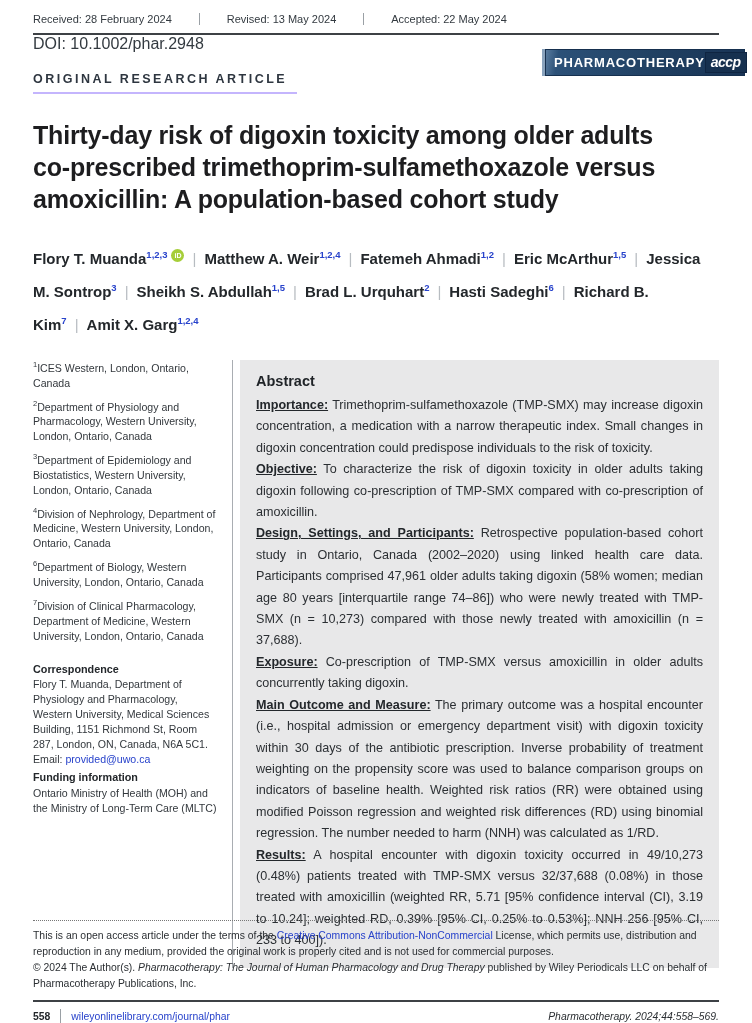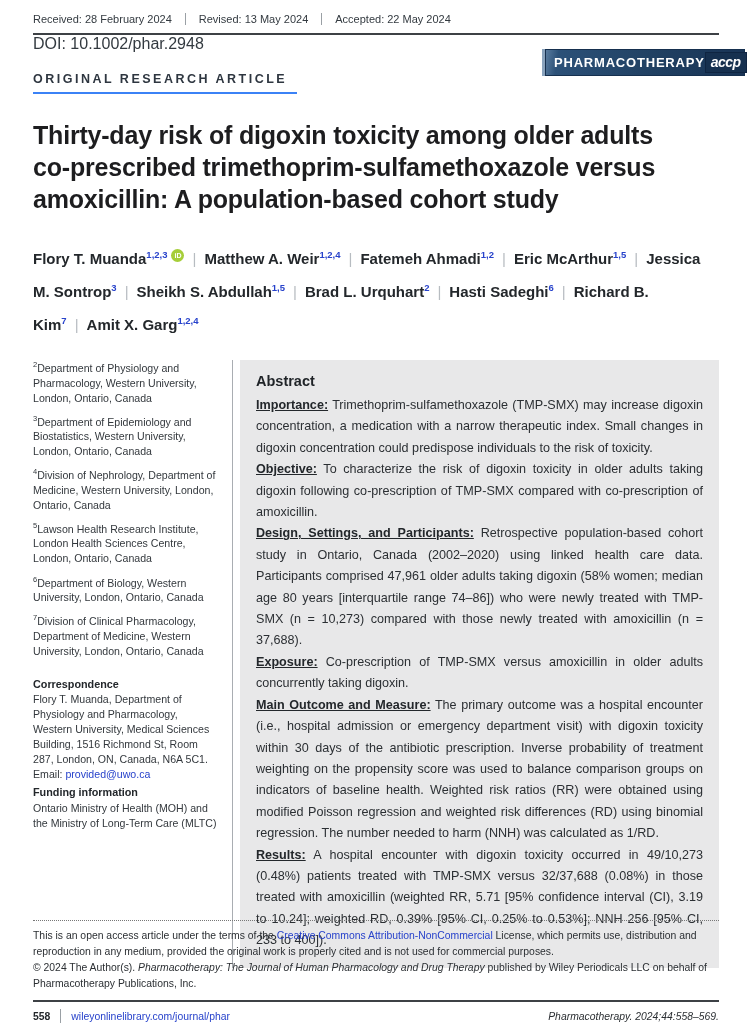--- a/index.html
+++ b/index.html
@@ -14,32 +14,32 @@
   }
   .content { padding:0 33px; }
 
   
   .dates-row {
     display:flex; align-items:center;
     padding:13px 0 8px 0;
     border-bottom:2px solid #3d4145;
     font-size:11px; color:#333a40;
   }
-  .date-cell { padding:0 13px; }
+  .date-cell { padding:0 27px; }
   .date-cell:first-child { padding-left:0; }
   .date-cell + .date-cell { border-left:1px solid #9aa0a5; }
   .doi-row { margin-top:0; font-size:16px; color:#333a40; }
 
   .articletype-row { margin-top:16px; }
   .article-type {
     display:inline-block;
     font-size:12.5px; font-weight:bold; letter-spacing:2.5px;
     color:#2e3640;
     padding-bottom:6px; padding-right:10px;
-    border-bottom:2px solid #3b82f6;
+    border-bottom:2px solid #c4b5fd;
   }
 
   
   .logo {
     position:absolute; top:49px; right:7px;
     width:203px; height:27px;
     display:flex; align-items:center;
     background:linear-gradient(100deg,#5d7fa2 0%,#2c5178 7%,#204062 55%,#183355 100%);
     border-left:3px solid #8aa3bd;
     box-shadow:0 0 0 1px #16304f inset;
@@ -155,31 +155,31 @@
     <h1 class="title">Thirty-day risk of digoxin toxicity among older adults
 co-prescribed trimethoprim-sulfamethoxazole versus
 amoxicillin: A population-based cohort study</h1>
 
     <div class="authors"><span><span>Flory T. Muanda</span><sup class="a-sup">1,2,3</sup><span class="orcid">iD</span></span><span class="a-sep">|</span><span><span>Matthew A. Weir</span><sup class="a-sup">1,2,4</sup></span><span class="a-sep">|</span><span><span>Fatemeh Ahmadi</span><sup class="a-sup">1,2</sup></span><span class="a-sep">|</span><span><span>Eric McArthur</span><sup class="a-sup">1,5</sup></span><span class="a-sep">|</span><span><span>Jessica M. Sontrop</span><sup class="a-sup">3</sup></span><span class="a-sep">|</span><span><span>Sheikh S. Abdullah</span><sup class="a-sup">1,5</sup></span><span class="a-sep">|</span><span><span>Brad L. Urquhart</span><sup class="a-sup">2</sup></span><span class="a-sep">|</span><span><span>Hasti Sadeghi</span><sup class="a-sup">6</sup></span><span class="a-sep">|</span><span><span>Richard B. Kim</span><sup class="a-sup">7</sup></span><span class="a-sep">|</span><span><span>Amit X. Garg</span><sup class="a-sup">1,2,4</sup></span></div>
 
     <div class="columns">
 
       <div class="left-col">
         <div id="affil-list">
+            <div class="affil"><sup>1</sup>ICES Western, London, Ontario, Canada</div>
             <div class="affil"><sup>2</sup>Department of Physiology and Pharmacology, Western University, London, Ontario, Canada</div>
             <div class="affil"><sup>3</sup>Department of Epidemiology and Biostatistics, Western University, London, Ontario, Canada</div>
             <div class="affil"><sup>4</sup>Division of Nephrology, Department of Medicine, Western University, London, Ontario, Canada</div>
-            <div class="affil"><sup>5</sup>Lawson Health Research Institute, London Health Sciences Centre, London, Ontario, Canada</div>
             <div class="affil"><sup>6</sup>Department of Biology, Western University, London, Ontario, Canada</div>
             <div class="affil"><sup>7</sup>Division of Clinical Pharmacology, Department of Medicine, Western University, London, Ontario, Canada</div>
           </div>
 
         <div class="corr-block">
           <div class="block-heading">Correspondence</div>
-          <div>Flory T. Muanda, Department of Physiology and Pharmacology, Western University, Medical Sciences Building, 1516 Richmond St, Room 287, London, ON, Canada, N6A 5C1.</div>
+          <div>Flory T. Muanda, Department of Physiology and Pharmacology, Western University, Medical Sciences Building, 1151 Richmond St, Room 287, London, ON, Canada, N6A 5C1.</div>
           <div>
             <span>Email: </span><a class="email-link">provided@uwo.ca</a>
           </div>
         </div>
 
         <div class="funding-block">
           <div class="block-heading">Funding information</div>
           <div>Ontario Ministry of Health (MOH) and the Ministry of Long-Term Care (MLTC)</div>
         </div>
       </div>

